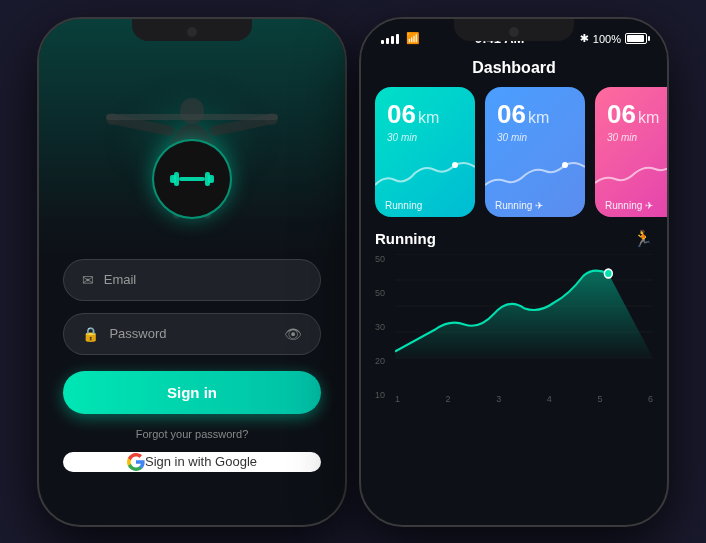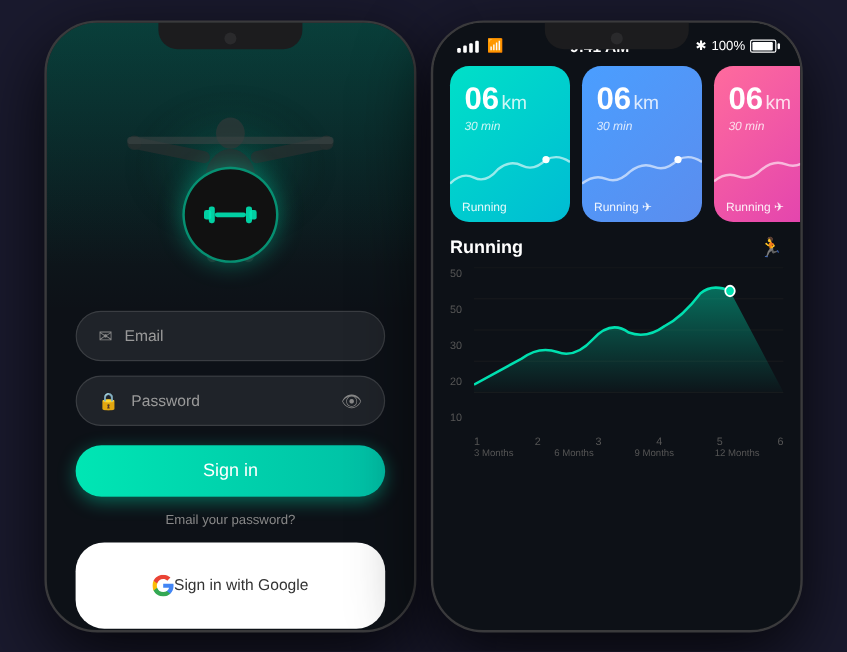--- a/index.html
+++ b/index.html
@@ -147,21 +147,21 @@
       font-size: 14px;
     }
 
     .signin-btn {
       background: linear-gradient(90deg, #00e6b4, #00bfa5);
       border-radius: 24px;
       padding: 13px;
       text-align: center;
       color: #fff;
       font-size: 15px;
-      font-weight: 400;
+      font-weight: 700;
       margin-top: 4px;
       box-shadow: 0 4px 15px rgba(0,230,180,0.4);
     }
 
     .forgot-password {
       text-align: center;
       color: #888;
       font-size: 11px;
       margin-top: 2px;
     }
@@ -180,21 +180,21 @@
     }
 
     .or-text {
       color: #888;
       font-size: 11px;
     }
 
     .google-btn {
       background: #fff;
       border-radius: 24px;
-      padding: 27px 18px;
+      padding: 1px 18px;
       display: flex;
       align-items: center;
       justify-content: center;
       color: #333;
       font-size: 13px;
       font-weight: 500;
     }
 
     .google-logo {
       width: 18px;
@@ -372,21 +372,21 @@
     .chart-container {
       position: relative;
       height: 150px;
       background: transparent;
     }
 
     .chart-y-labels {
       position: absolute;
       left: 0;
       top: 0;
-      bottom: 20px;
+      bottom: 4px;
       display: flex;
       flex-direction: column;
       justify-content: space-between;
       color: #555;
       font-size: 9px;
     }
 
     .chart-area {
       position: absolute;
       left: 20px;
@@ -468,21 +468,21 @@
         <span class="input-icon">🔒</span>
         <span class="input-text">Password</span>
         <span class="eye-icon">👁</span>
       </div>
 
       <div class="signin-btn">
         <span>Sign in</span>
       </div>
 
       <div class="forgot-password">
-        <span>Email your password?</span>
+        <span>Forgot your password?</span>
       </div>
 
 
       <div class="google-btn">
         <svg class="google-logo" viewBox="0 0 18 18" xmlns="http://www.w3.org/2000/svg">
           <path fill="#4285F4" d="M17.64 9.2c0-.637-.057-1.251-.164-1.84H9v3.481h4.844c-.209 1.125-.843 2.078-1.796 2.717v2.258h2.908c1.702-1.567 2.684-3.874 2.684-6.615z"></path>
           <path fill="#34A853" d="M9 18c2.43 0 4.467-.806 5.956-2.184l-2.908-2.258c-.806.54-1.837.86-3.048.86-2.344 0-4.328-1.584-5.036-3.711H.957v2.332C2.438 15.983 5.482 18 9 18z"></path>
           <path fill="#FBBC05" d="M3.964 10.707c-.18-.54-.282-1.117-.282-1.707s.102-1.167.282-1.707V4.961H.957C.347 6.174 0 7.548 0 9s.348 2.826.957 4.039l3.007-2.332z"></path>
           <path fill="#EA4335" d="M9 3.58c1.321 0 2.508.454 3.44 1.345l2.582-2.58C13.463.891 11.426 0 9 0 5.482 0 2.438 2.017.957 4.961L3.964 7.293C4.672 5.166 6.656 3.58 9 3.58z"></path>
         </svg>
@@ -510,20 +510,21 @@
         <div class="status-right">
           <span>✱</span>
           <span>100%</span>
           <div class="battery-icon">
             <div class="battery-fill"></div>
             <div class="battery-tip"></div>
           </div>
         </div>
       </div>
 
+      <div class="dashboard-title">Dashboard</div>
 
       <div class="cards-scroll">
 
         <div class="activity-card card-teal">
           <div class="card-distance">
             <span>06</span>
             <span class="card-unit">km</span>
           </div>
           <div class="card-time">30 min</div>
           <svg class="card-wave" viewBox="0 0 100 40" xmlns="http://www.w3.org/2000/svg">
@@ -600,24 +601,18 @@
           <div class="chart-x-labels">
             <span>1</span>
             <span>2</span>
             <span>3</span>
             <span>4</span>
             <span>5</span>
             <span>6</span>
           </div>
         </div>
 
-        <div style="display:flex; justify-content:space-between; padding: 2px 20px 0; margin-top: -2px;">
-          <span style="font-size:8px;color:#555;">3 Months</span>
-          <span style="font-size:8px;color:#555;">6 Months</span>
-          <span style="font-size:8px;color:#555;">9 Months</span>
-          <span style="font-size:8px;color:#555;">12 Months</span>
-        </div>
       </div>
 
     </div>
   </div>
 
 </div>
 
 </body></html>

